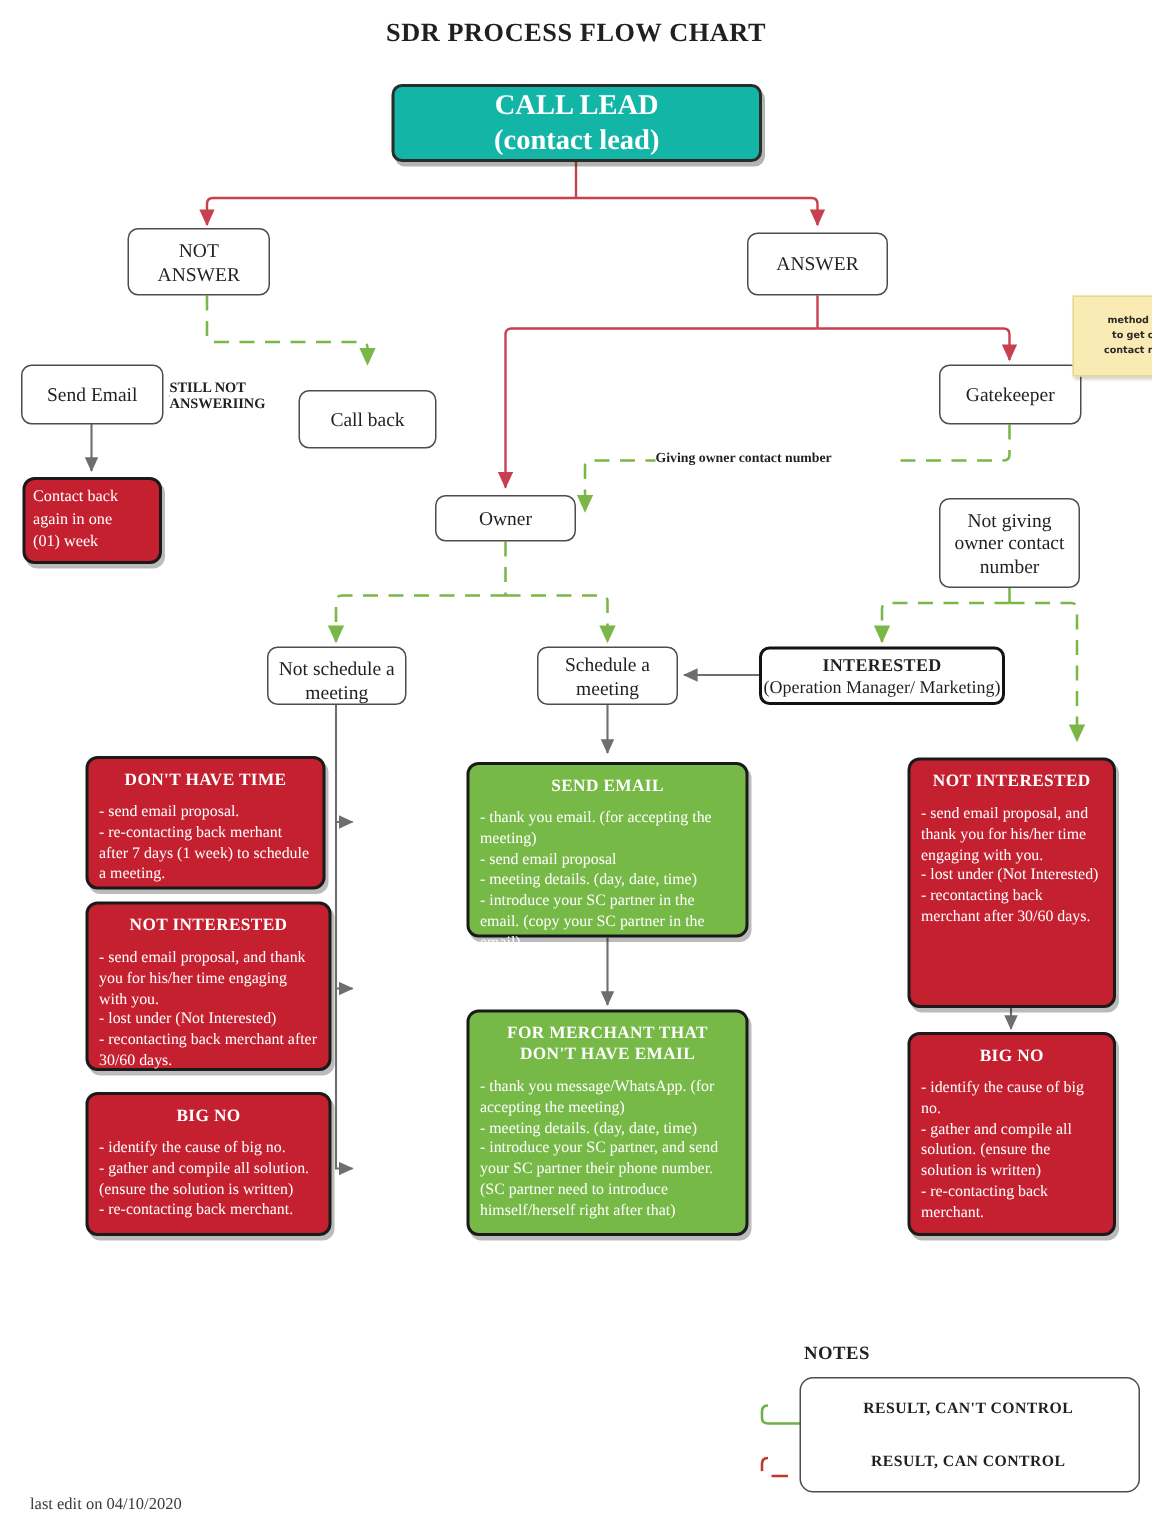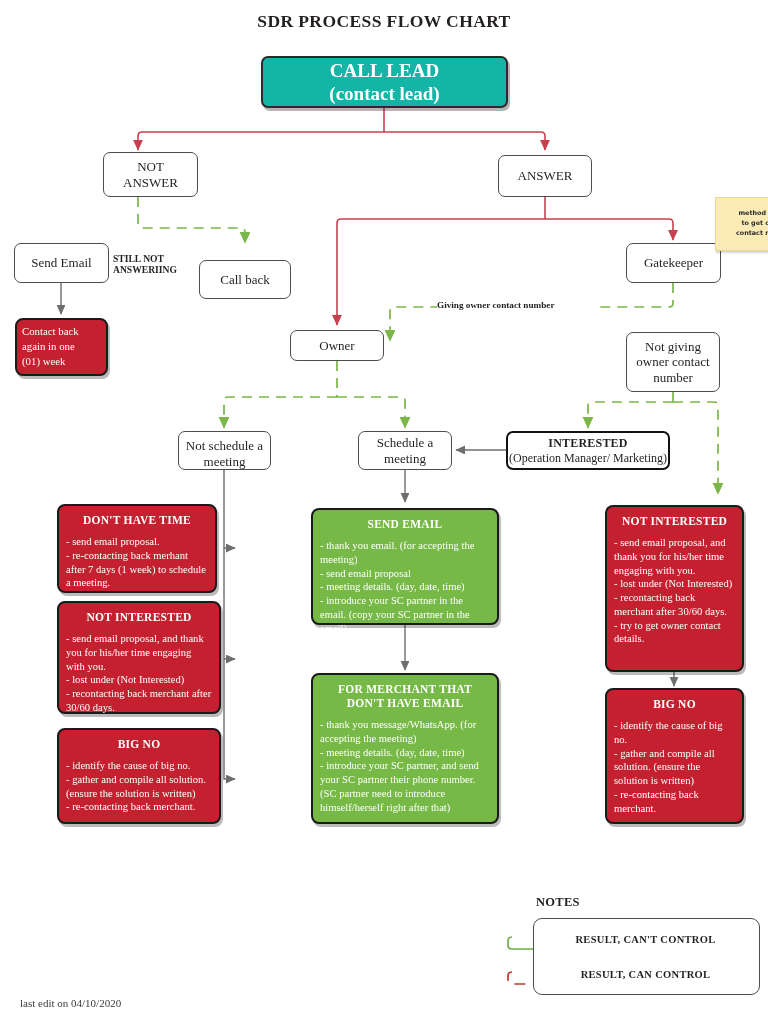--- a/index.html
+++ b/index.html
@@ -133,21 +133,21 @@
       <path d="M512,937 Q508,937 508,941 L508,945 Q508,949 512,949 L730,949" stroke="#6fae4a" stroke-width="1.7" marker-end="url(#ar-green2)"></path>
       <path d="M512,972 Q508,972 508,976 L508,980 Q508,984 512,984 L730,984" stroke="#c0392b" stroke-width="1.7" stroke-dasharray="11 8" marker-end="url(#ar-red2)"></path>
     </g>
   </svg>
 
   <div class="node teal" style="left:261px;top:56px;width:247px;height:52px;">
     <span>CALL LEAD</span>
     <span>(contact lead)</span>
   </div>
 
-  <div class="node plain" style="left:103px;top:152px;width:95px;height:45px;">
+  <div class="node plain" style="left:85px;top:152px;width:95px;height:45px;">
     <span>NOT</span>
     <span>ANSWER</span>
   </div>
 
   <div class="node plain" style="left:498px;top:155px;width:94px;height:42px;">
     <span>ANSWER</span>
   </div>
 
   <div class="node plain" style="left:14px;top:243px;width:95px;height:40px;">
     <span>Send Email</span>
@@ -253,21 +253,20 @@
       <div>- introduce your SC partner, and send your SC partner their phone number. (SC partner need to introduce himself/herself right after that)</div>
     </span>
   </div>
 
   <div class="card red" style="left:605px;top:505px;width:139px;height:167px;">
     <span class="ch">NOT INTERESTED</span>
     <span class="cb">
       <div>- send email proposal, and thank you for his/her time engaging with you.</div>
       <div>- lost under (Not Interested)</div>
       <div>- recontacting back merchant after 30/60 days.</div>
-      <div>- try to get owner contact details.</div>
     </span>
   </div>
 
   <div class="card red" style="left:605px;top:688px;width:139px;height:136px;">
     <span class="ch">BIG NO</span>
     <span class="cb">
       <div>- identify the cause of big no.</div>
       <div>- gather and compile all solution. (ensure the solution is written)</div>
       <div>- re-contacting back merchant.</div>
     </span>

